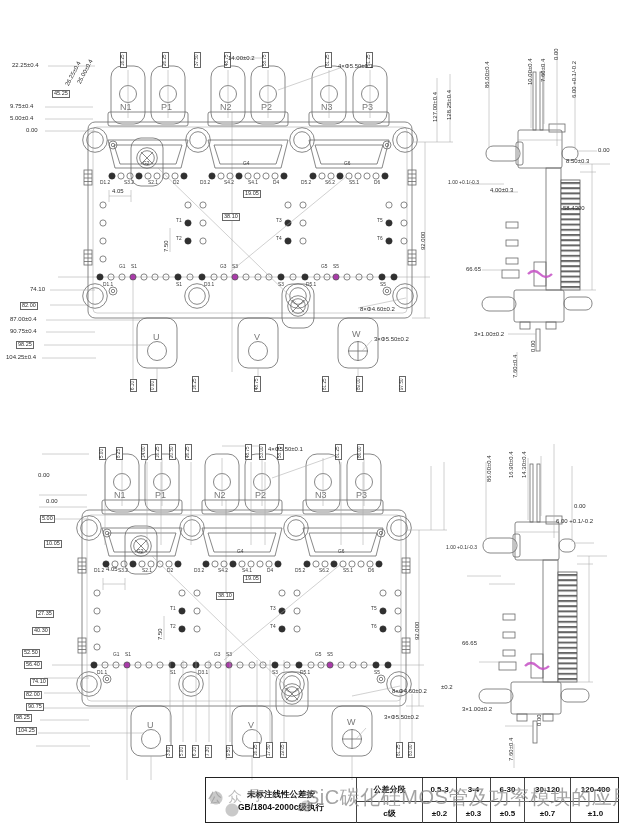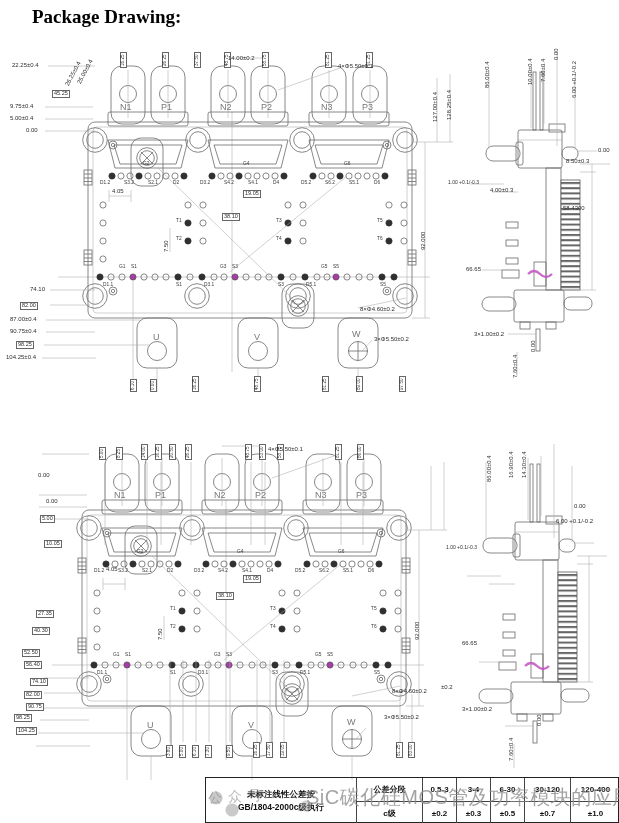--- a/index.html
+++ b/index.html
@@ -39,21 +39,20 @@
     background:
       radial-gradient(circle at 10px 12px, #8a8a8a 0 6px, transparent 7px),
       radial-gradient(circle at 26px 24px, #8a8a8a 0 6px, transparent 7px),
       radial-gradient(circle at 100px 20px, #9a9a9a 0 5px, transparent 6px);}
 </style>
 </head>
 <body>
 
 <div id="page">
 
-  <div id="title">Package Drawing:</div>
 
   <svg width="619" height="823" viewBox="0 0 619 823">
     <defs>
       <circle id="p" r="3.1"></circle>
       <circle id="pf" r="3.1" fill="#303030" stroke="#303030"></circle>
       <circle id="pm" r="3.1" fill="#a93ba9" stroke="#555"></circle>
       <g id="rv">
           <circle r="4"></circle>
           <circle r="1.7"></circle>
         </g>

